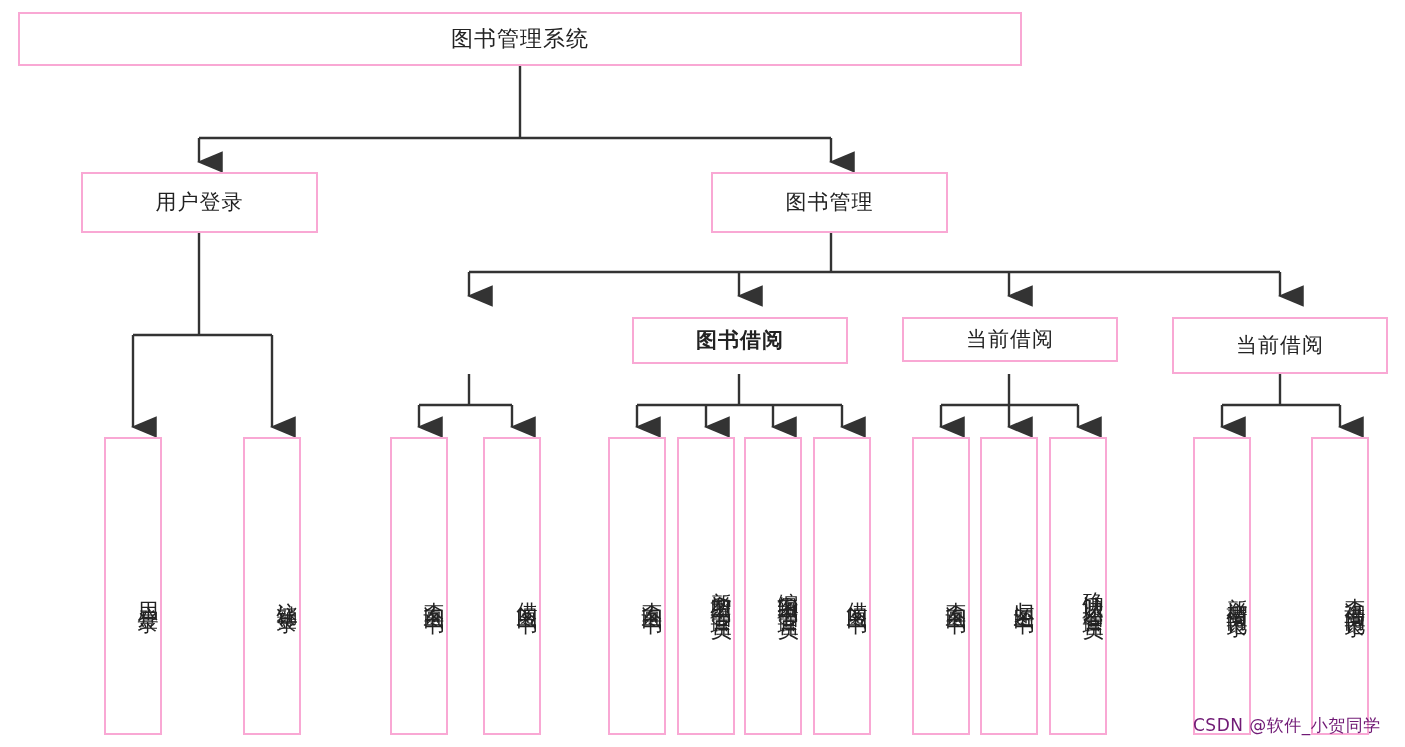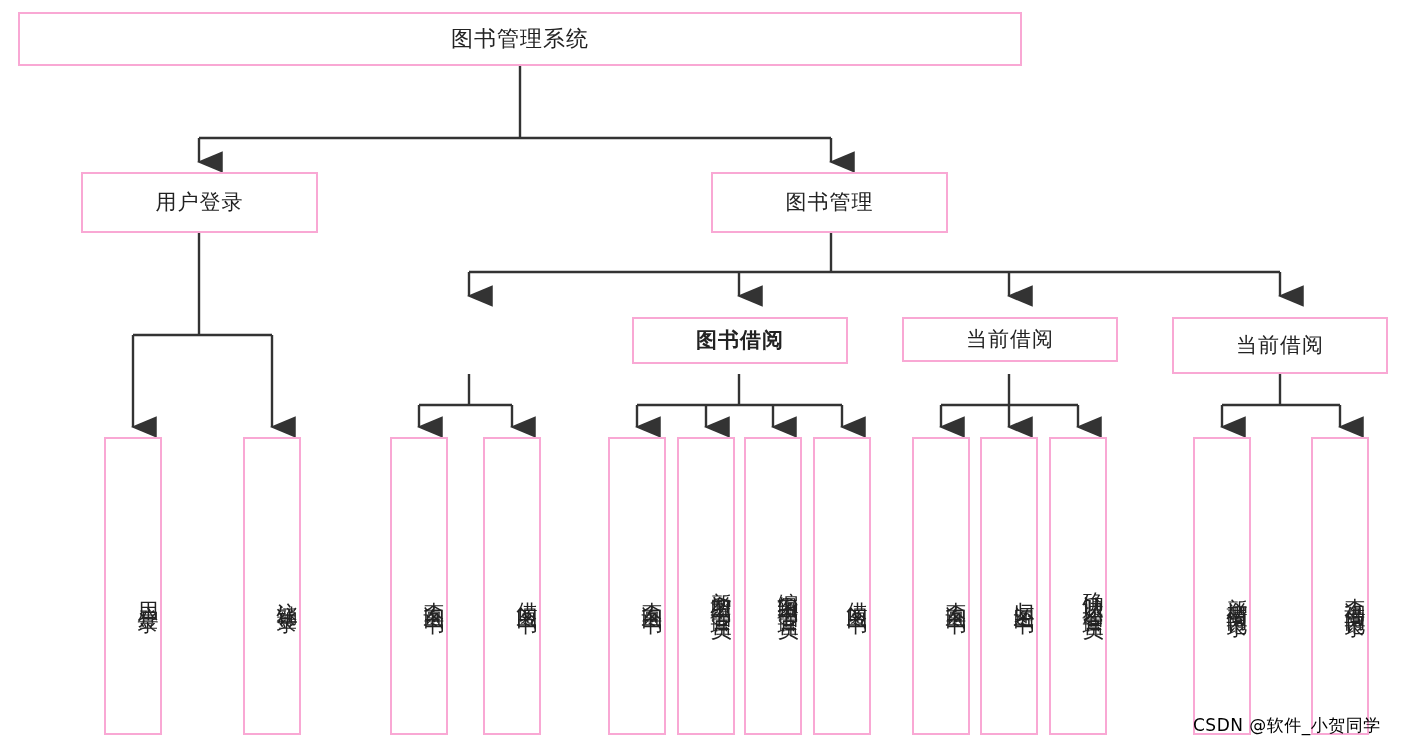--- a/index.html
+++ b/index.html
@@ -57,21 +57,21 @@
     white-space: nowrap;
   }
   .node.vert .vtext {
     writing-mode: vertical-rl;
     text-orientation: upright;
     display: block;
   }
   .watermark {
     position: absolute;
     font-size: 17px;
-    color: #000000;
+    color: #701a75;
     letter-spacing: 0.5px;
     white-space: nowrap;
     font-family: "DejaVu Sans", "Liberation Sans", sans-serif;
   }
 </style>
 </head>
 <body>
 
 <div id="canvas">
 

